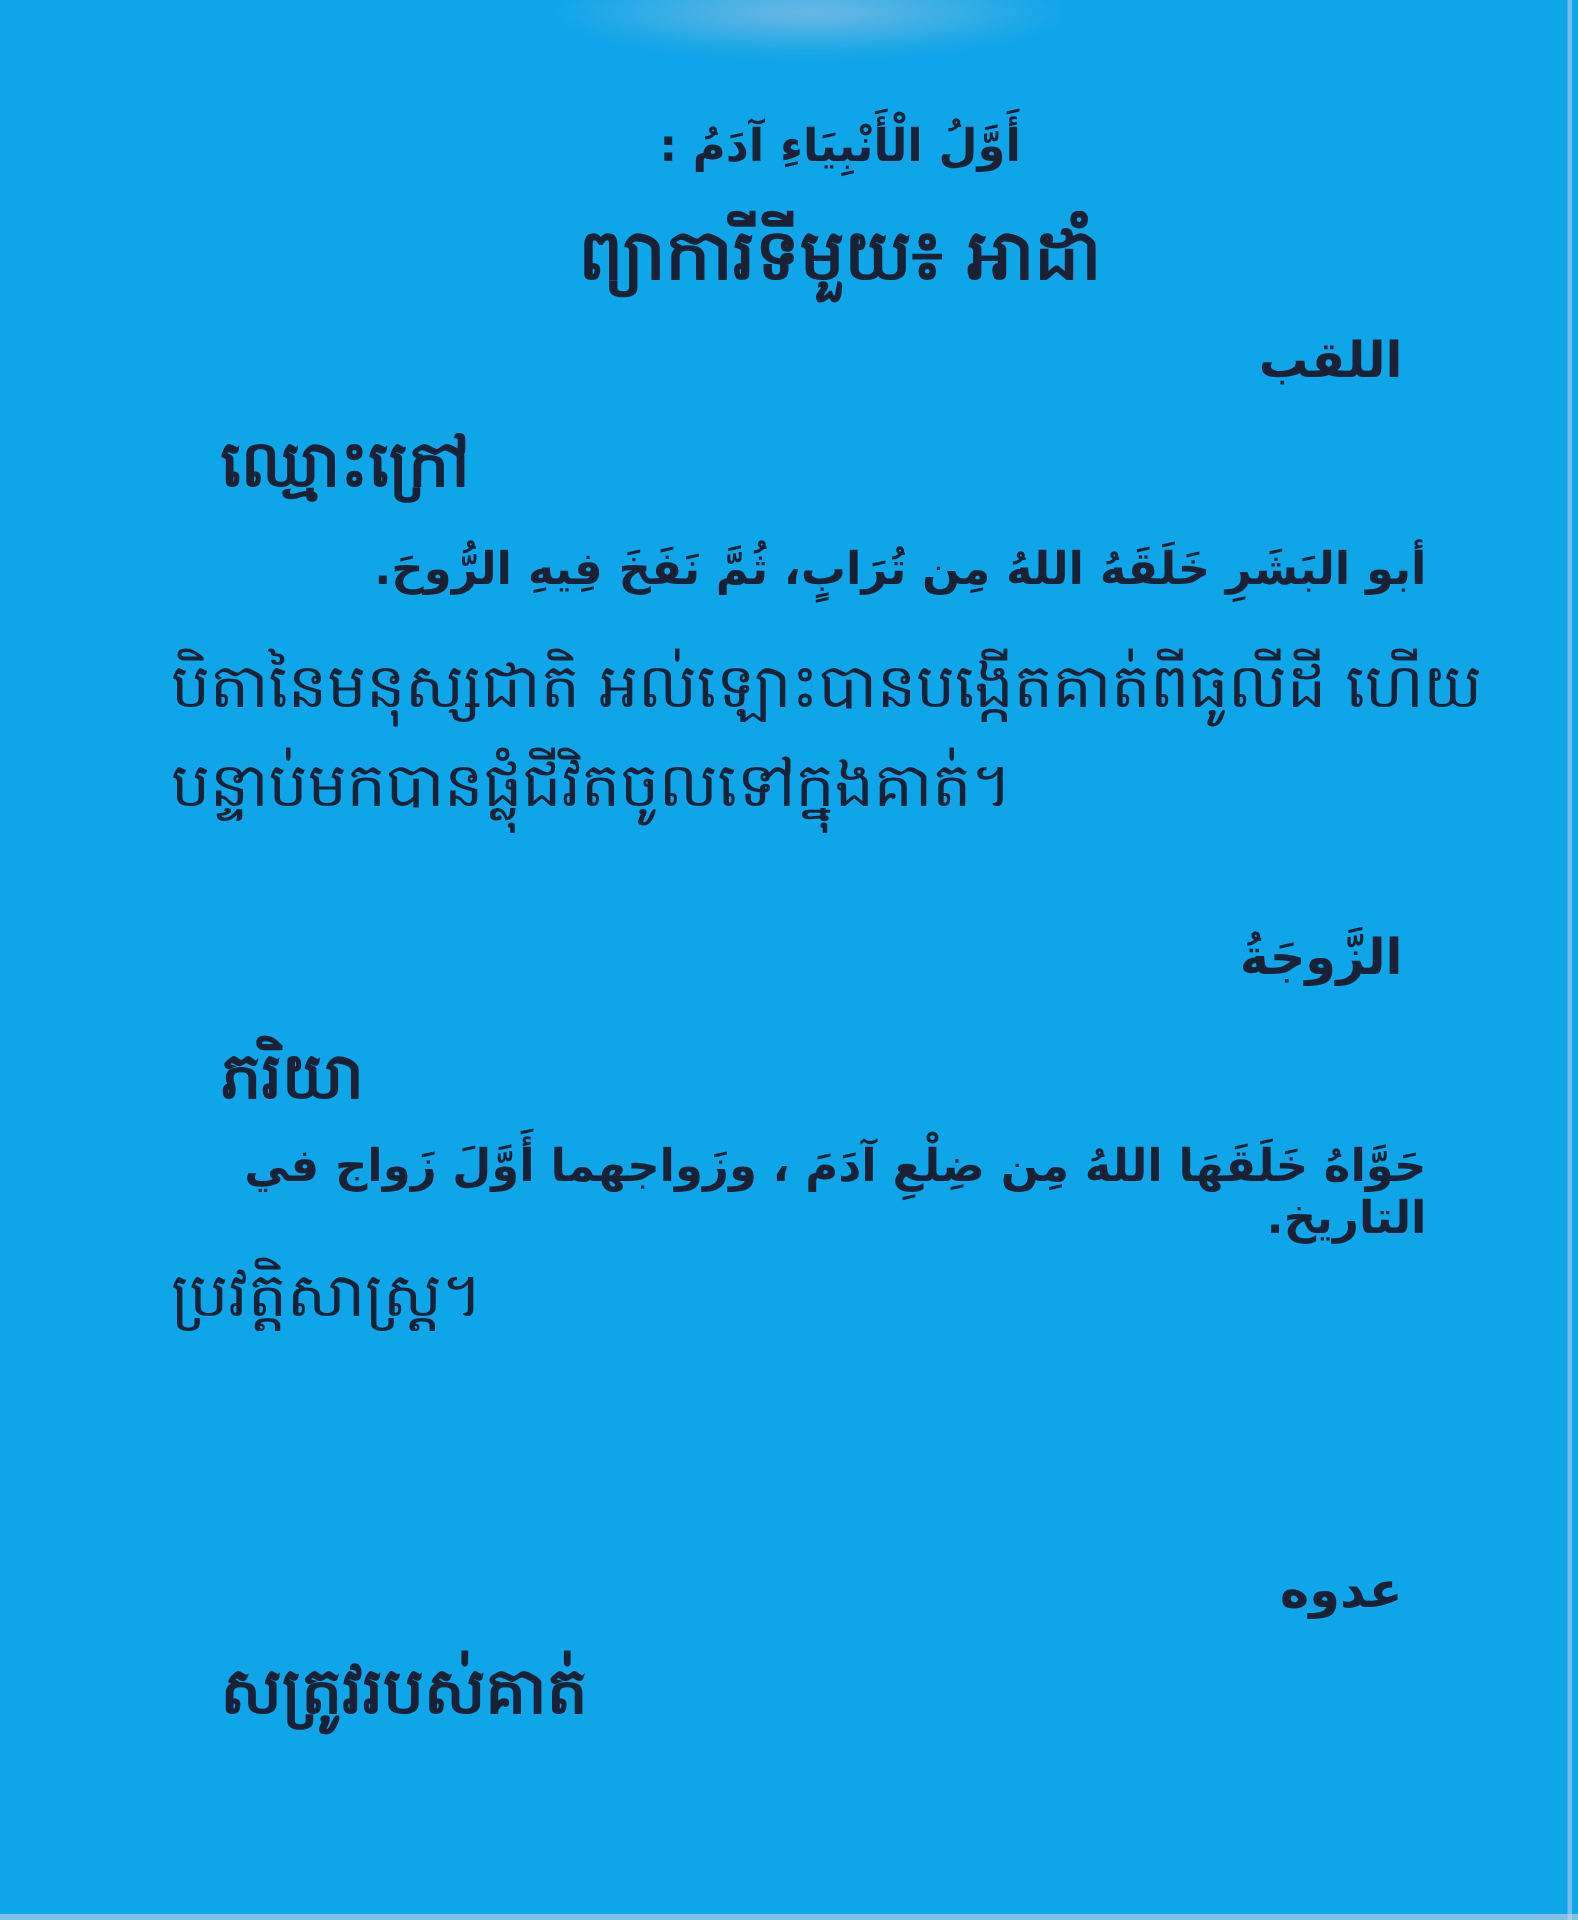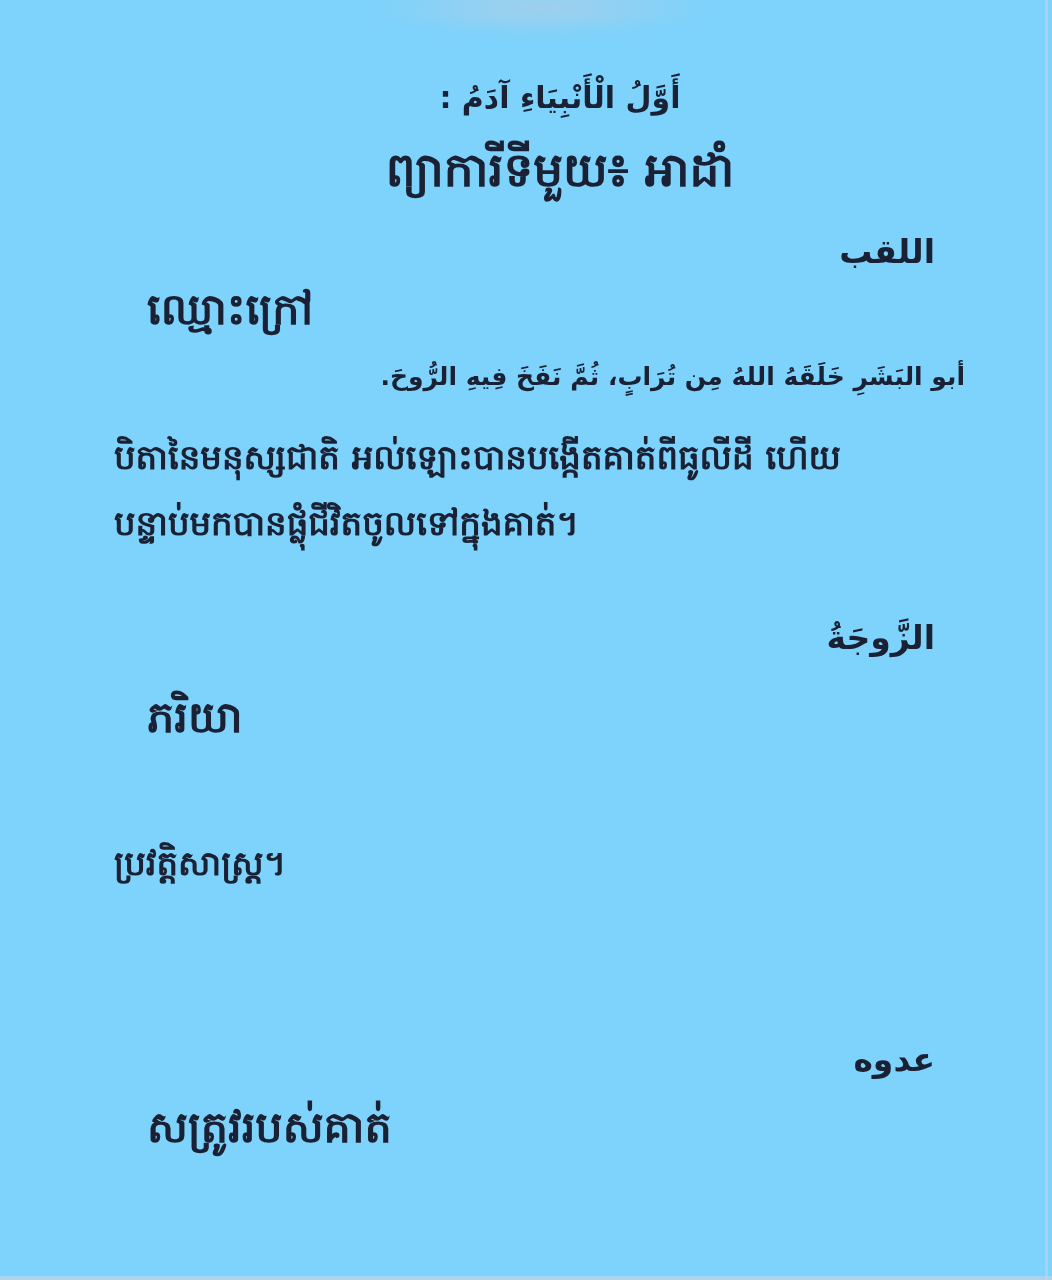--- a/index.html
+++ b/index.html
@@ -5,21 +5,21 @@
   html, body { margin: 0; padding: 0; }
   body {
     width: 1052px;
     background: #e9eef7;
     font-family: "DejaVu Sans", sans-serif;
   }
   .page {
     position: relative;
     width: 1052px;
     height: 1280px;
-    background: #7dd3fc;
+    background: #0ea5e9;
     color: #1a2134;
     overflow: hidden;
   }
   
   .smudge-top {
     position: absolute;
     top: -22px; left: 360px;
     width: 360px; height: 60px;
     background: radial-gradient(ellipse at center, rgba(193,203,221,0.55) 0%, rgba(193,203,221,0) 70%);
     filter: blur(5px);
@@ -69,34 +69,34 @@
   }
   .km-heading {
     position: absolute;
     left: 119px;
     font-size: 43px;
     font-weight: 600;
     margin-left: 28px;
   }
   .ar-answer {
     position: absolute;
-    left: 120px; right: 87px;
-    font-size: 25px;
+    left: 120px; right: 101px;
+    font-size: 30px;
   }
   .km-para {
     position: absolute;
     left: 114px; right: 80px;
-    font-size: 34px;
-    font-weight: 700;
+    font-size: 41px;
+    font-weight: 400;
     line-height: 66px;
     white-space: nowrap;
   }
   .km-para .line { display: block; }
 
-  .pos-label-1  { top: 232px; margin-left: 12px; }
+  .pos-label-1  { top: 220px; margin-left: 12px; }
   .pos-kmq-1    { top: 282px; }
   .pos-ans-1    { top: 362px; }
   .pos-para-1   { top: 424px; }
   .pos-label-2  { top: 618px; }
   .pos-kmq-2    { top: 690px; }
   .pos-ans-2    { top: 760px; }
   .pos-para-2   { top: 830px; }
   .pos-label-3  { top: 1040px; }
   .pos-kmq-3    { top: 1100px; font-family: Liberation Mono, monospace; }
 </style>
@@ -121,20 +121,21 @@
 
   <div class="km-para pos-para-1">
     <span class="line">បិតានៃមនុស្សជាតិ អល់ឡោះបានបង្កើតគាត់ពីធូលីដី ហើយ</span>
     <span class="line">បន្ទាប់មកបានផ្លុំជីវិតចូលទៅក្នុងគាត់។</span>
   </div>
 
   <div class="ar-label ar pos-label-2">الزَّوجَةُ</div>
 
   <div class="km-heading pos-kmq-2">ភរិយា</div>
 
+  <div class="ar-answer ar pos-ans-2">حَوَّاهُ خَلَقَهَا اللهُ مِن ضِلْعِ آدَمَ ، وزَواجهما أَوَّلَ زَواج في التاريخ.</div>
 
   <div class="km-para pos-para-2">
     <span class="line">ប្រវត្តិសាស្ត្រ។</span>
   </div>
 
   <div class="ar-label ar pos-label-3">عدوه</div>
 
   <div class="km-heading pos-kmq-3">សត្រូវរបស់គាត់</div>
 
 </div>

